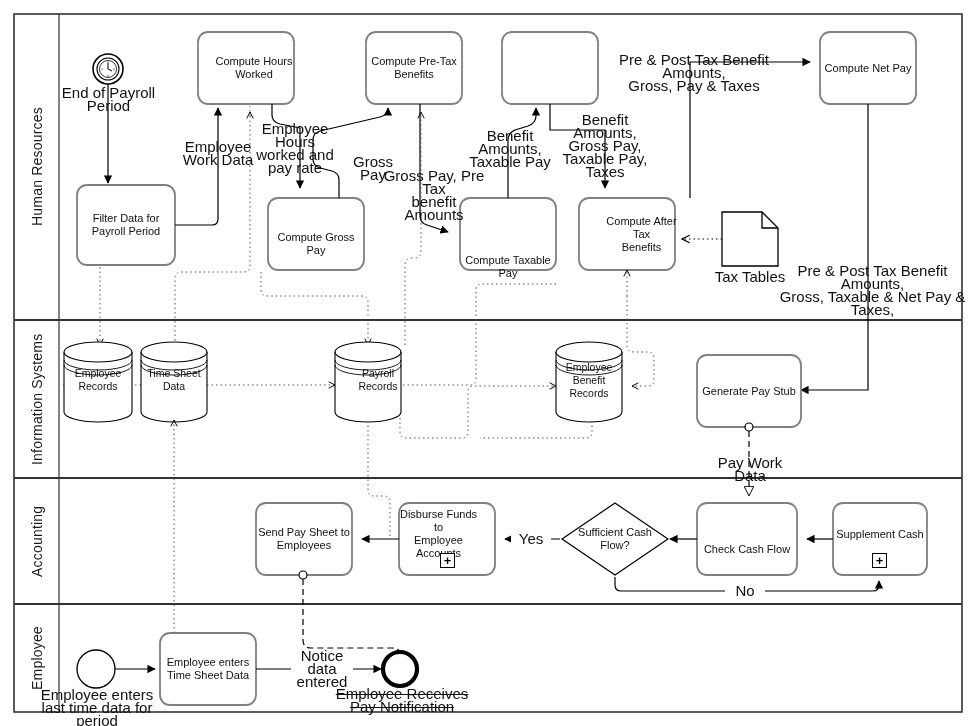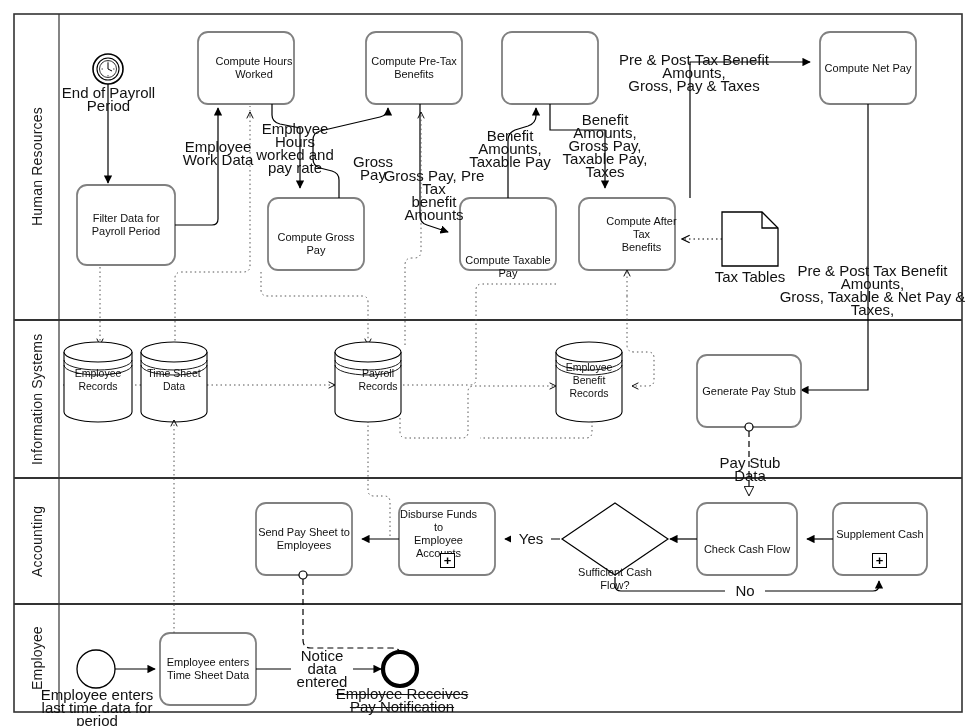--- a/index.html
+++ b/index.html
@@ -248,31 +248,31 @@
   <div class="store-text" style="left:64px;top:367px;width:68px;">Employee
 Records</div>
   <div class="store-text" style="left:141px;top:367px;width:66px;">Time Sheet
 Data</div>
   <div class="store-text" style="left:335px;top:367px;width:86px;">Payroll
 Records</div>
   <div class="store-text" style="left:556px;top:361px;width:66px;">Employee
 Benefit
 Records</div>
   <div class="node-text" style="left:697px;top:355px;width:104px;height:72px;white-space:pre-line;">Generate Pay Stub</div>
-  <div class="flow-label" style="left:703px;top:456px;width:94px;">Pay Stub Data</div>
+  <div class="flow-label" style="left:703px;top:456px;width:94px;">Pay Work Data</div>
 
   <div class="node-text" style="left:256px;top:503px;width:96px;height:72px;white-space:pre-line;">Send Pay Sheet to
 Employees</div>
   <div class="node-text" style="left:399px;top:498px;width:79px;height:72px;white-space:pre-line;">Disburse Funds to
 Employee Accounts</div>
   <div class="marker-plus" style="left:440px;top:553px;">+</div>
   <div class="node-text" style="left:697px;top:503px;width:100px;height:93px;white-space:pre-line;">Check Cash Flow</div>
   <div class="node-text" style="left:833px;top:498px;width:94px;height:72px;white-space:pre-line;">Supplement Cash</div>
   <div class="marker-plus" style="left:872px;top:553px;">+</div>
-  <div class="node-text" style="left:566px;top:518px;width:98px;height:42px;white-space:pre-line;margin-top:40px;">Sufficient Cash
+  <div class="node-text" style="left:566px;top:518px;width:98px;height:42px;white-space:pre-line;">Sufficient Cash
 Flow?</div>
   <div class="flow-label" style="left:511px;top:532px;width:40px;background:#fff;">Yes</div>
   <div class="flow-label" style="left:725px;top:584px;width:40px;background:#fff;">No</div>
 
   <div class="flow-label" style="left:34px;top:688px;width:126px;white-space:pre-line;">Employee enters
 last time data for period</div>
   <div class="node-text" style="left:160px;top:633px;width:96px;height:72px;white-space:pre-line;">Employee enters
 Time Sheet Data</div>
   <div class="flow-label" style="left:291px;top:649px;width:62px;background:#fff;">Notice
 data

